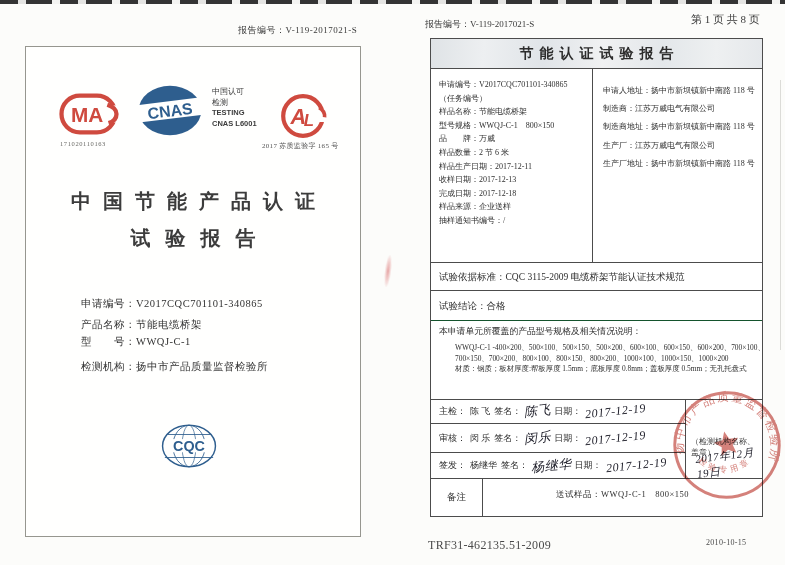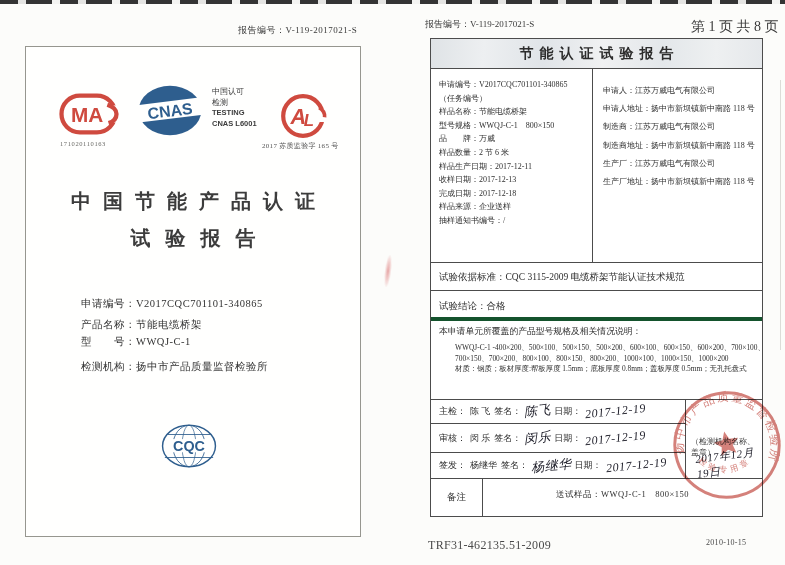--- a/index.html
+++ b/index.html
@@ -20,32 +20,32 @@
   .cal-num{position:absolute;left:236px;top:94px;font-size:7px;letter-spacing:.3px;color:#555;}
   .lp-title1{position:absolute;left:0;right:0;top:141px;text-align:center;font-size:20px;font-weight:600;
     letter-spacing:12px;text-indent:12px;color:#3c3c3c;}
   .lp-title2{position:absolute;left:0;right:0;top:178px;text-align:center;font-size:20px;font-weight:600;
     letter-spacing:15px;text-indent:15px;color:#3c3c3c;}
   .lp-checks{position:absolute;left:0;right:0;top:212px;display:flex;justify-content:center;gap:9px;
     font-size:9px;color:#3a3a3a;}
   .lp-field{position:absolute;left:55px;font-size:10.5px;letter-spacing:.5px;color:#333;white-space:nowrap;}
   
   .rp-head-left{position:absolute;left:425px;top:18px;font-size:9px;color:#3a3a3a;}
-  .rp-head-right{position:absolute;left:691px;top:18px;font-size:14px;color:#3a3a3a;}
+  .rp-head-right{position:absolute;left:691px;top:12px;font-size:11px;color:#3a3a3a;}
   .rp{position:absolute;left:430px;top:38px;width:333px;height:479px;border:1px solid #4c4c4c;background:#fff;
       display:flex;flex-direction:column;}
   .rp-title{height:30px;border-bottom:1px solid #4c4c4c;display:flex;align-items:center;justify-content:center;
     font-size:14px;font-weight:700;letter-spacing:6px;text-indent:6px;color:#2c2c2c;
     background:linear-gradient(93deg,#dfe3e6 0%,#edeff1 16%,#e0e4e8 34%,#f0f1f2 52%,#e3e7ea 70%,#eef0f1 86%,#e5e8eb 100%);}
   .rp-info{height:194px;border-bottom:1px solid #4c4c4c;display:flex;}
   .rp-info-left{width:162px;border-right:1px solid #4c4c4c;padding:9px 2px 0 8px;font-size:8px;
     line-height:13.6px;white-space:nowrap;}
   .rp-info-right{flex:1;padding:13px 2px 0 10px;font-size:8px;line-height:18.2px;white-space:nowrap;}
   .rp-standard{height:28px;border-bottom:1px solid #4c4c4c;padding:8px 0 0 8px;font-size:9.5px;}
-  .rp-conclusion{height:30px;border-bottom:4px solid #14532d;padding:9px 0 0 8px;font-size:9.5px;}
+  .rp-conclusion{height:30px;border-bottom:1px solid #14532d;padding:9px 0 0 8px;font-size:9.5px;}
   .rp-coverage{height:79px;border-bottom:1px solid #4c4c4c;padding:5px 4px 0 8px;}
   .cov-h{font-size:8.8px;}
   .cov-lines{margin:5px 0 0 16px;font-size:7.4px;line-height:10.6px;white-space:nowrap;}
   .rp-sign{height:79px;border-bottom:1px solid #4c4c4c;display:flex;}
   .rp-sign-left{width:255px;border-right:1px solid #4c4c4c;display:flex;flex-direction:column;}
   .sig-row{display:flex;align-items:center;padding-left:8px;font-size:9px;gap:4px;white-space:nowrap;}
   .sig-row.r1{height:24px;border-bottom:1px solid #4c4c4c;}
   .sig-row.r2{height:30px;border-bottom:1px solid #4c4c4c;}
   .sig-row.r3{height:25px;}
   .hand{font-style:italic;display:inline-block;transform:rotate(-6deg);color:#23232e;font-size:12px;letter-spacing:.5px;}
@@ -145,21 +145,20 @@
         <div>型号规格：WWQJ-C-1　800×150</div>
         <div>品　　牌：万威</div>
         <div>样品数量：2 节 6 米</div>
         <div>样品生产日期：2017-12-11</div>
         <div>收样日期：2017-12-13</div>
         <div>完成日期：2017-12-18</div>
         <div>样品来源：企业送样</div>
         <div>抽样通知书编号：/</div>
       </div>
       <div class="rp-info-right">
-        <div>申请人：江苏万威电气有限公司</div>
         <div>申请人地址：扬中市新坝镇新中南路 118 号</div>
         <div>制造商：江苏万威电气有限公司</div>
         <div>制造商地址：扬中市新坝镇新中南路 118 号</div>
         <div>生产厂：江苏万威电气有限公司</div>
         <div>生产厂地址：扬中市新坝镇新中南路 118 号</div>
       </div>
     </div>
 
     <div class="rp-standard">试验依据标准：CQC 3115-2009 电缆桥架节能认证技术规范</div>
     <div class="rp-conclusion">试验结论：合格</div>

